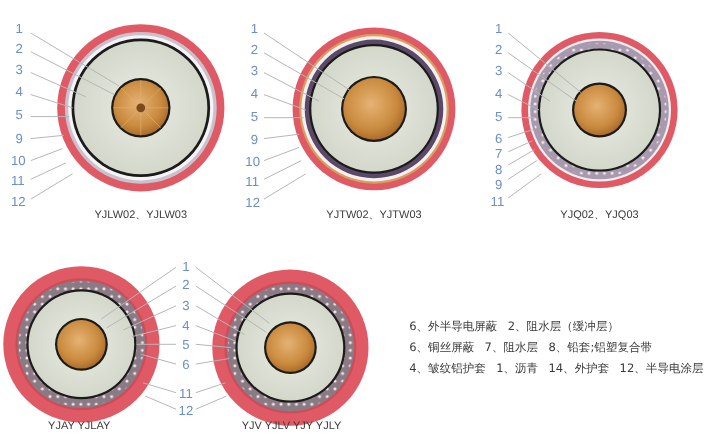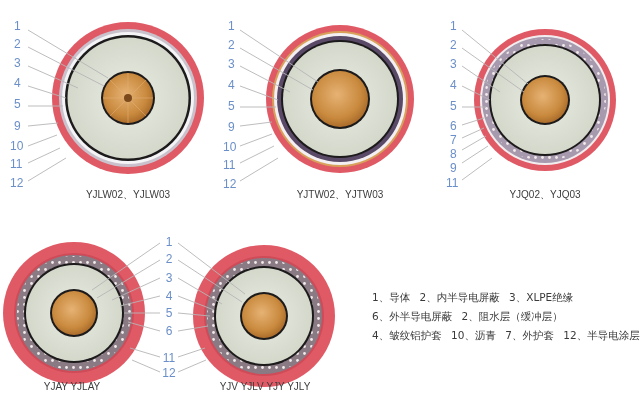--- a/index.html
+++ b/index.html
@@ -189,27 +189,27 @@
     <text class="num" x="169" y="300" text-anchor="middle">4</text>
     <text class="num" x="169" y="317" text-anchor="middle">5</text>
     <text class="num" x="169" y="335" text-anchor="middle">6</text>
     <text class="num" x="169" y="362" text-anchor="middle">11</text>
     <text class="num" x="169" y="377" text-anchor="middle">12</text>
   </g>
 </svg>
 
 <div class="legend">
   <div class="legend-row">
-    <span class="legend-item">1、导体</span>
-    <span class="legend-item">2、内半导电屏蔽</span>
-    <span class="legend-item">3、XLPE绝缘</span>
-  </div>
-  <div class="legend-row">
     <span class="legend-item">6、外半导电屏蔽</span>
     <span class="legend-item">2、阻水层（缓冲层）</span>
   </div>
   <div class="legend-row">
+    <span class="legend-item">6、铜丝屏蔽</span>
+    <span class="legend-item">7、阻水层</span>
+    <span class="legend-item">8、铅套;铝塑复合带</span>
+  </div>
+  <div class="legend-row">
     <span class="legend-item">4、皱纹铝护套</span>
-    <span class="legend-item">10、沥青</span>
-    <span class="legend-item">7、外护套</span>
+    <span class="legend-item">1、沥青</span>
+    <span class="legend-item">14、外护套</span>
     <span class="legend-item">12、半导电涂层</span>
   </div>
 </div>
 
 </body></html>

